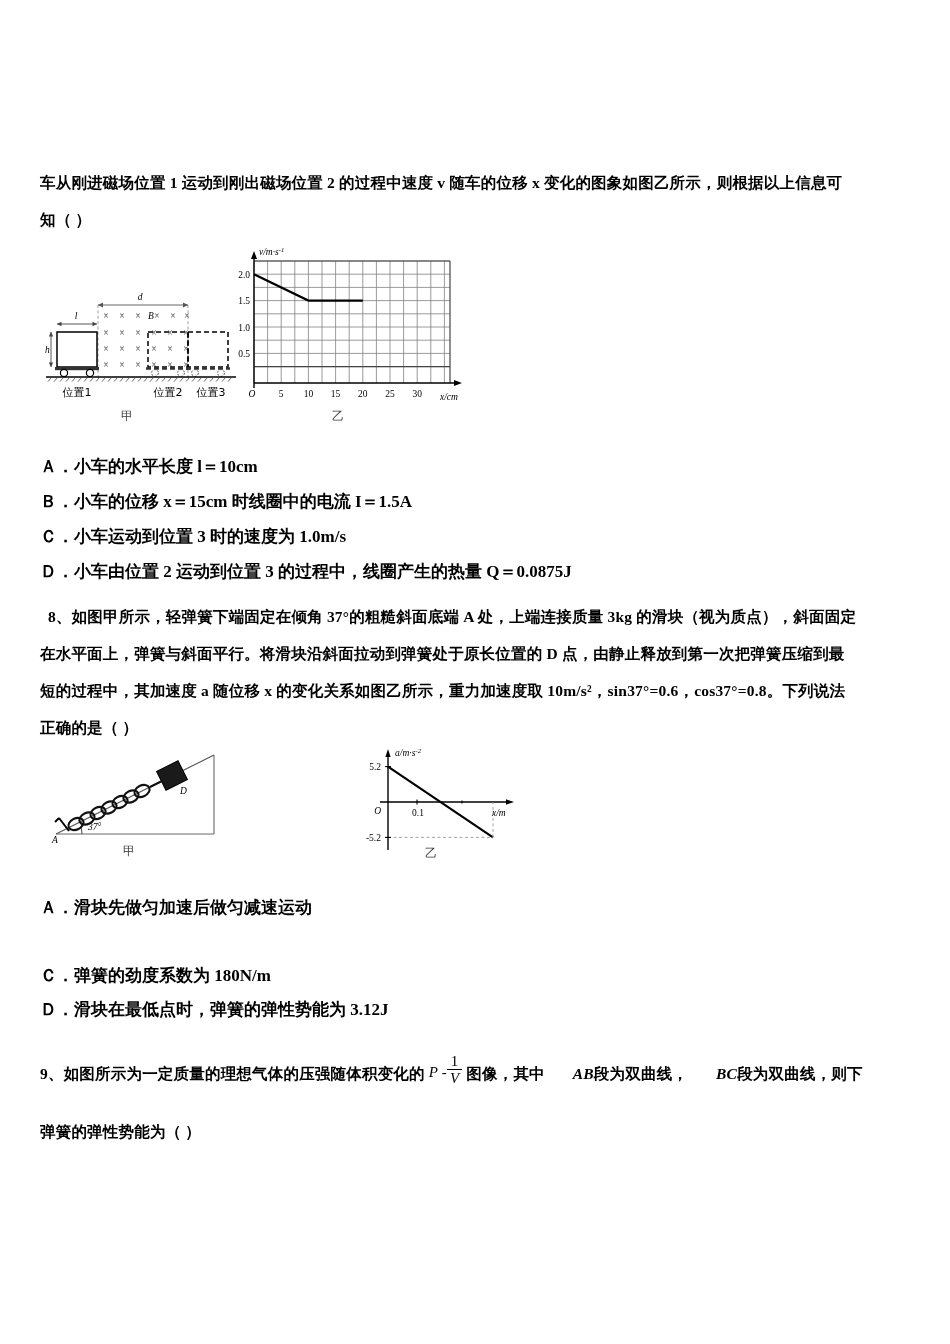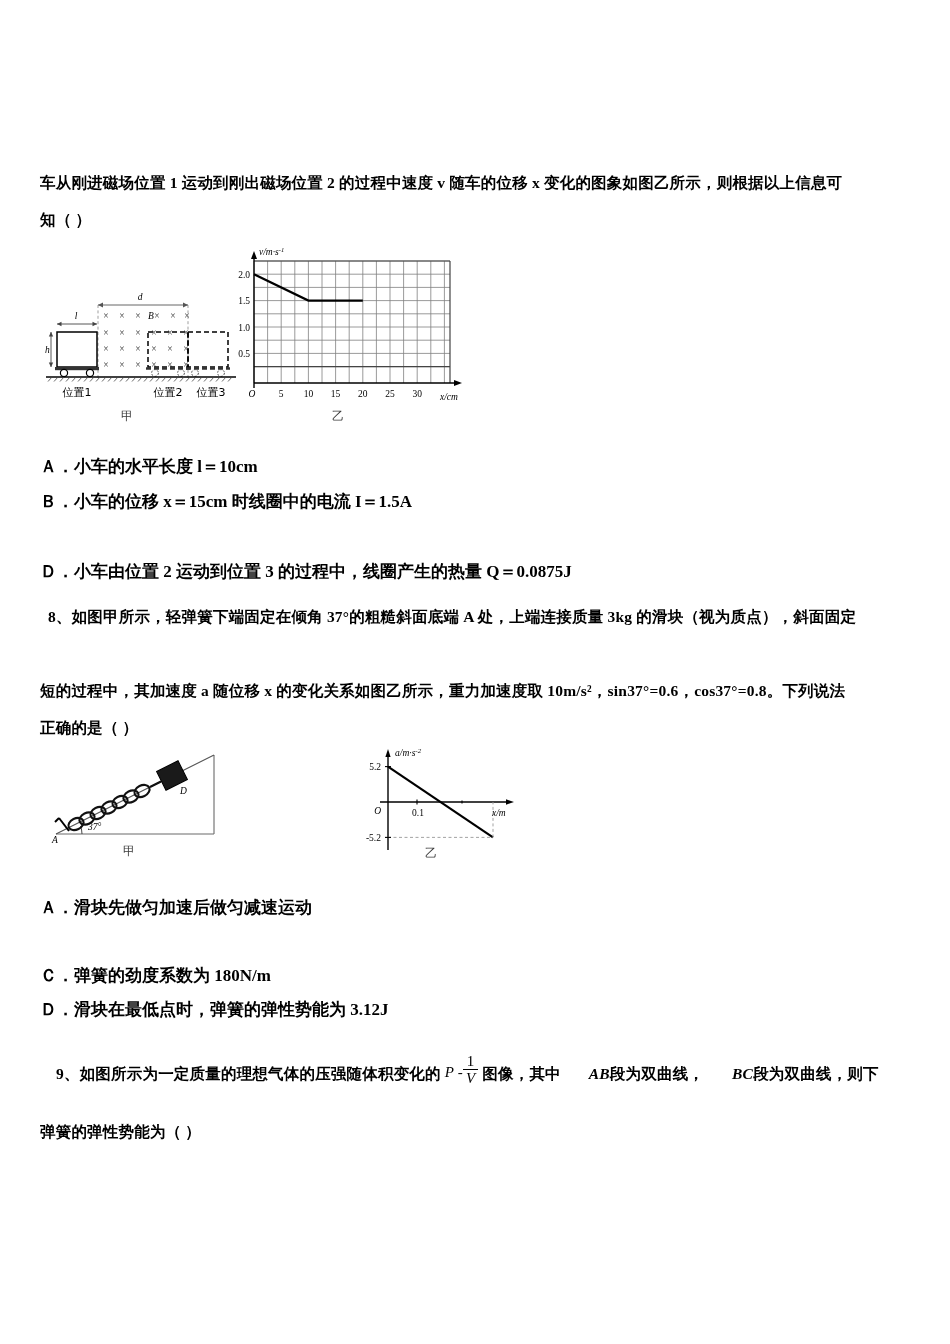--- a/index.html
+++ b/index.html
@@ -285,26 +285,32 @@
     </svg>
   </div>
   <div class="figcap" style="left:332px; top:408px; font-family:'DejaVu Sans',sans-serif; font-size:12px;">乙</div>
 
   <div class="opt" style="left:40px; top:457px;">
     <span>Ａ．小车的水平长度 l＝10cm</span>
   </div>
   <div class="opt" style="left:40px; top:492px;">
     <span>Ｂ．小车的位移 x＝15cm 时线圈中的电流 I＝1.5A</span>
   </div>
+  <div class="opt" style="left:40px; top:527px;">
+    <span>Ｃ．小车运动到位置 3 时的速度为 1.0m/s</span>
+  </div>
   <div class="opt" style="left:40px; top:562px;">
     <span>Ｄ．小车由位置 2 运动到位置 3 的过程中，线圈产生的热量 Q＝0.0875J</span>
   </div>
 
   <div class="para" style="left:48px; top:598px; width:875px;">
     <span>8、如图甲所示，轻弹簧下端固定在倾角 37°的粗糙斜面底端 A 处，上端连接质量 3kg 的滑块（视为质点），斜面固定</span>
+  </div>
+  <div class="para" style="left:40px; top:635px; width:875px;">
+    <span>在水平面上，弹簧与斜面平行。将滑块沿斜面拉动到弹簧处于原长位置的 D 点，由静止释放到第一次把弹簧压缩到最</span>
   </div>
   <div class="para" style="left:40px; top:672px; width:875px;">
     <span>短的过程中，其加速度 a 随位移 x 的变化关系如图乙所示，重力加速度取 10m/s²，sin37°=0.6，cos37°=0.8。下列说法</span>
   </div>
   <div class="para" style="left:40px; top:709px; width:875px;">
     <span>正确的是（    ）</span>
   </div>
 
   <div id="fig2-incline">
     <svg width="215" height="105" viewBox="0 0 215 105">
@@ -381,20 +387,20 @@
   <div class="opt" style="left:40px; top:898px;">
     <span>Ａ．滑块先做匀加速后做匀减速运动</span>
   </div>
   <div class="opt" style="left:40px; top:966px;">
     <span>Ｃ．弹簧的劲度系数为 180N/m</span>
   </div>
   <div class="opt" style="left:40px; top:1000px;">
     <span>Ｄ．滑块在最低点时，弹簧的弹性势能为 3.12J</span>
   </div>
 
-  <div class="para" style="left:56px; top:1055px; width:880px; white-space:nowrap;">
+  <div class="para" style="left:40px; top:1055px; width:880px; white-space:nowrap;">
     <span>9、如图所示为一定质量的理想气体的压强随体积变化的</span><span class="pfrac">&nbsp;<span>P -</span><span class="frac"><span class="num">1</span><span class="den">V</span></span>&nbsp;</span><span>图像，其中</span><span class="ital">AB</span><span>段为双曲线，</span><span class="ital">BC</span><span>段为双曲线，则下</span>
   </div>
   <div class="para" style="left:40px; top:1113px; width:880px;">
     <span>弹簧的弹性势能为（    ）</span>
   </div>
 
 </div>
 
 </body></html>

